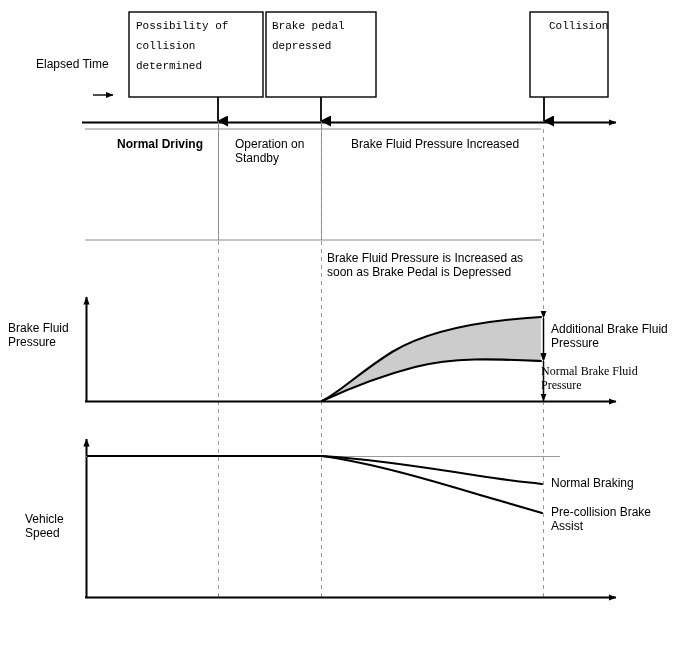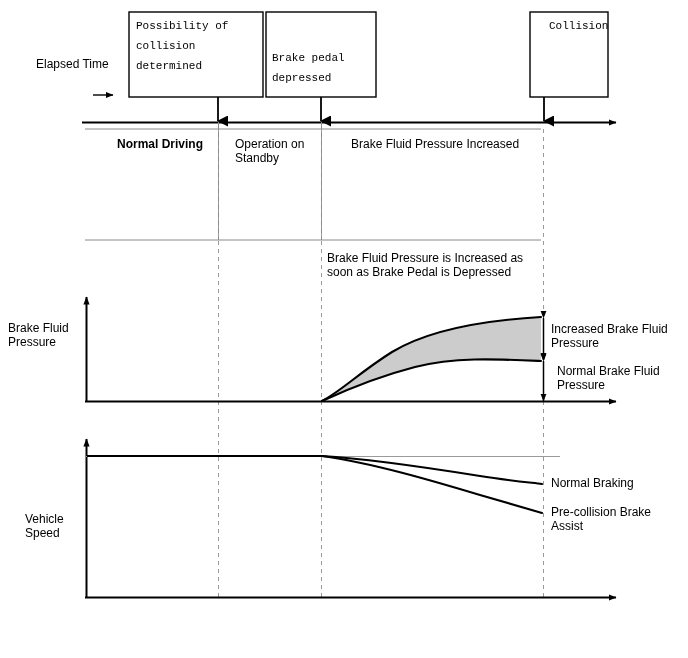--- a/index.html
+++ b/index.html
@@ -142,42 +142,42 @@
 
       <path d="M322,456 C 372,463 430,480 480,495 C 508,503 528,509 542,513" fill="none" stroke="#000000" stroke-width="2.1" stroke-linecap="round"></path>
     </g>
   </svg>
 
   <div class="lbl" style="left:36px; top:57px;">Elapsed Time</div>
 
   <div class="box-text" style="left:136px; top:16px; width:124px;">Possibility of collision
 determined</div>
 
-  <div class="box-text" style="left:272px; top:16px; width:100px;margin-top:32px;">Brake pedal
+  <div class="box-text" style="left:272px; top:16px; width:100px;">Brake pedal
 depressed</div>
 
   <div class="box-text center" style="left:549px; top:16px; width:78px;">Collision</div>
 
   <div class="lbl center" style="left:105px; top:137px; width:110px;">Normal Driving</div>
 
   <div class="lbl" style="left:235px; top:137px; width:90px;">Operation on
 Standby</div>
 
   <div class="lbl" style="left:337px; top:137px; width:210px;padding-left:14px;">Brake Fluid Pressure Increased</div>
 
   <div class="lbl" style="left:327px; top:251px; width:230px;">Brake Fluid Pressure is Increased as
 soon as Brake Pedal is Depressed</div>
 
   <div class="lbl" style="left:8px; top:321px; width:78px;">Brake Fluid
 Pressure</div>
 
-  <div class="lbl" style="left:551px; top:322px; width:132px;">Increased Brake Fluid
+  <div class="lbl" style="left:551px; top:322px; width:132px;">Additional Brake Fluid
 Pressure</div>
 
-  <div class="lbl" style="left:557px; top:364px; width:132px;">Normal Brake Fluid
+  <div class="lbl" style="left:541px; top:364px; width:132px;font-family:Liberation Serif, serif;">Normal Brake Fluid
 Pressure</div>
 
   <div class="lbl" style="left:25px; top:512px; width:70px;">Vehicle
 Speed</div>
 
   <div class="lbl" style="left:551px; top:505px; width:134px;">Pre-collision Brake
 Assist</div>
 
   <div class="lbl" style="left:551px; top:476px; width:130px;">Normal Braking</div>
 

